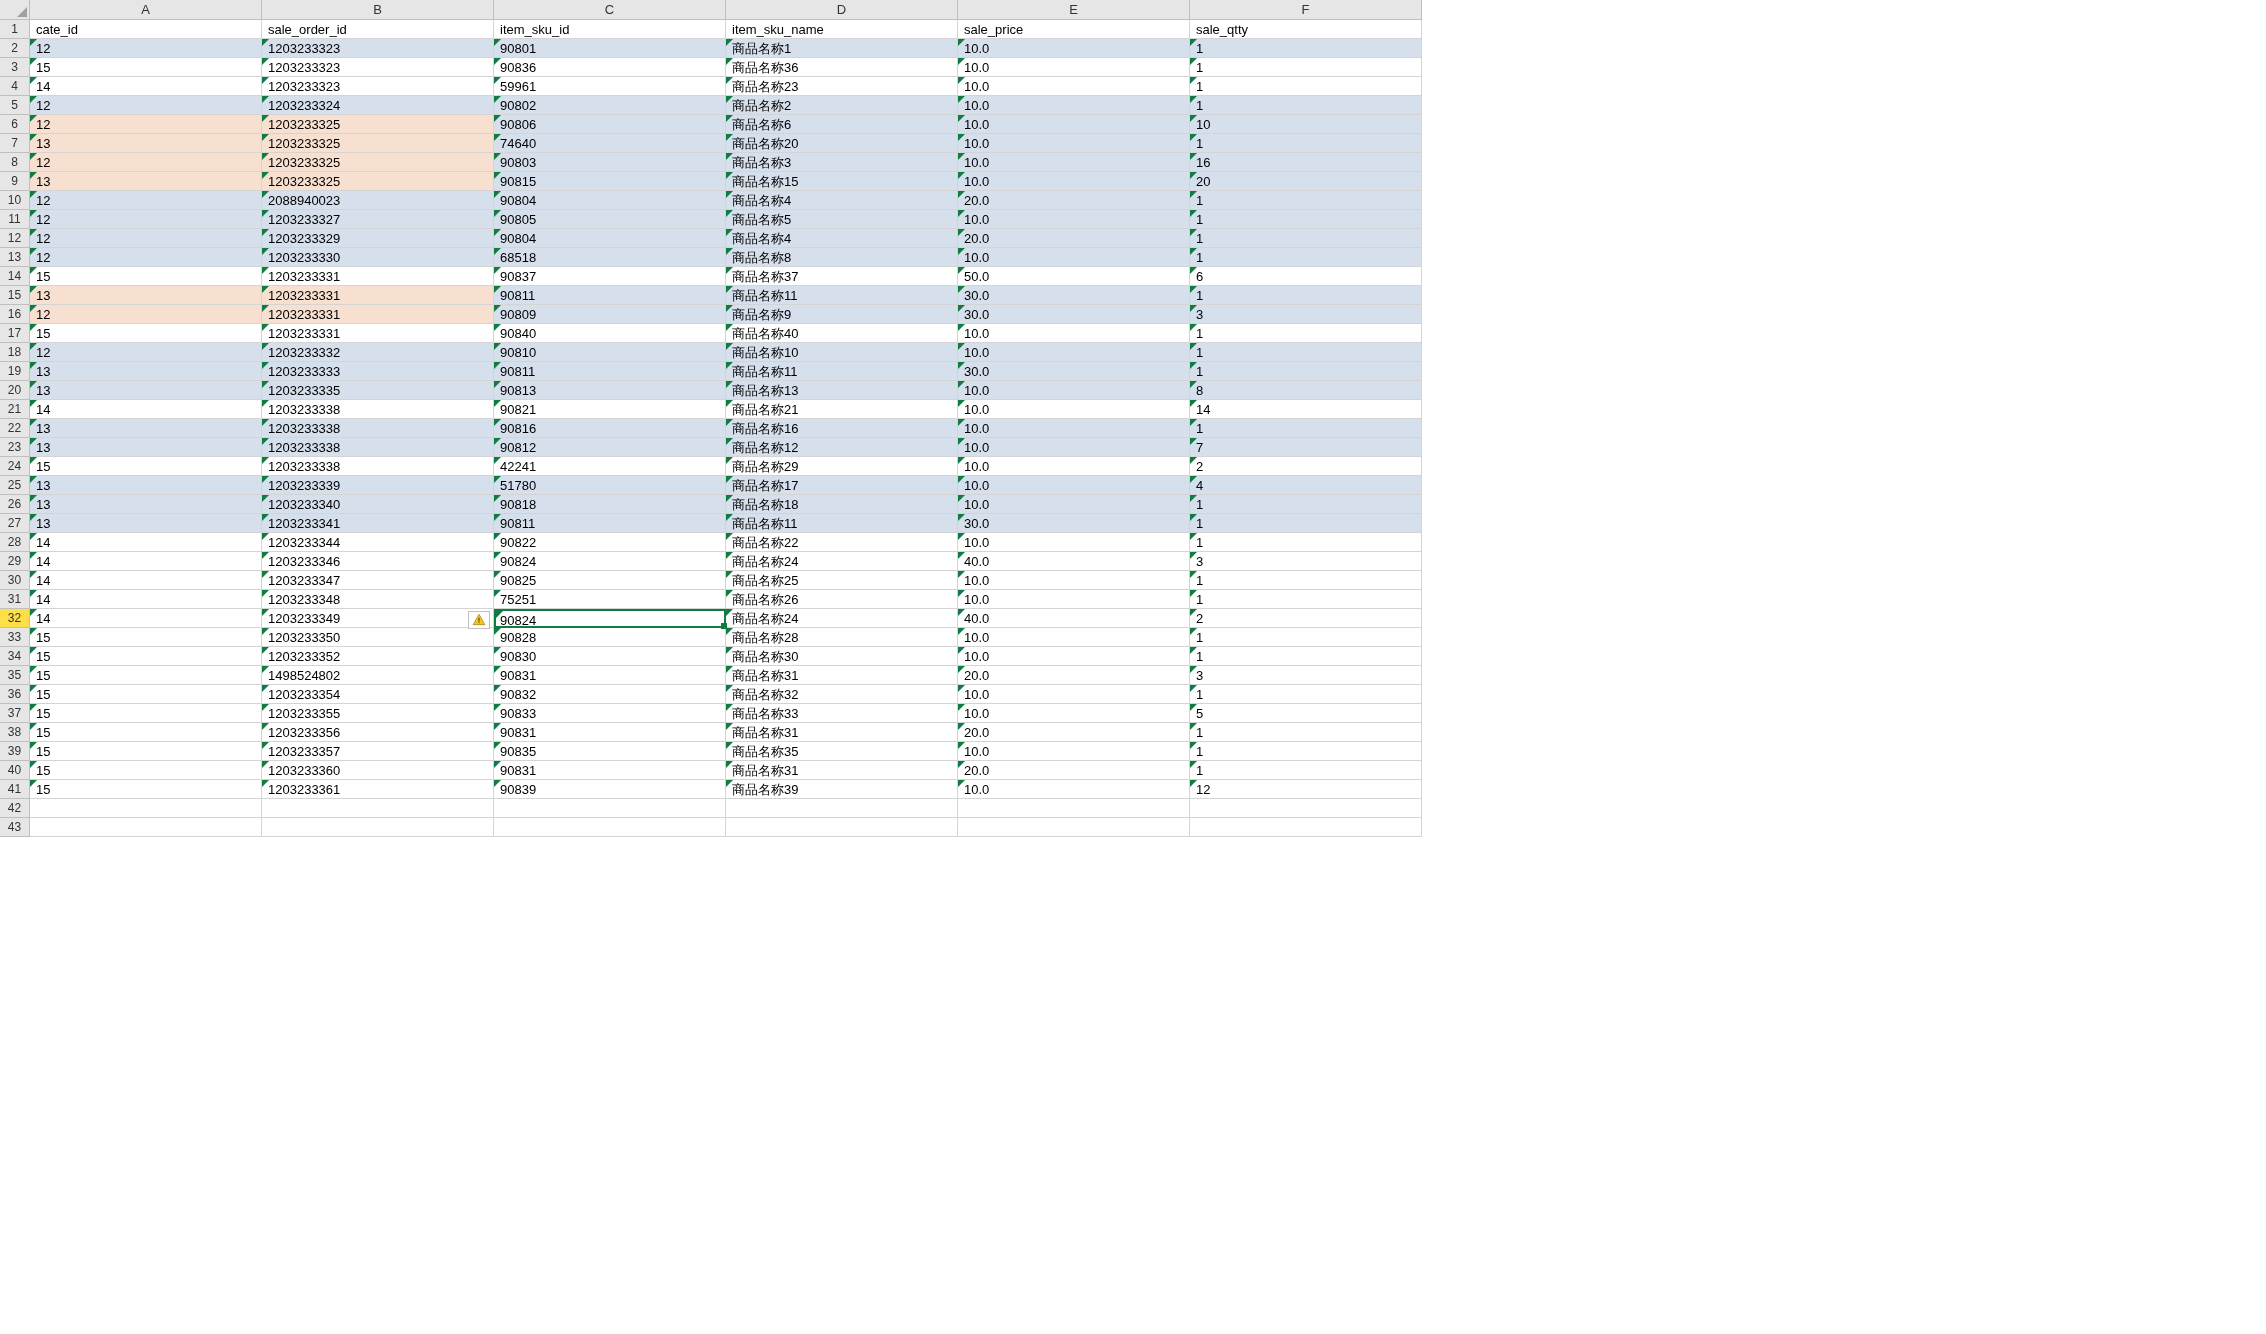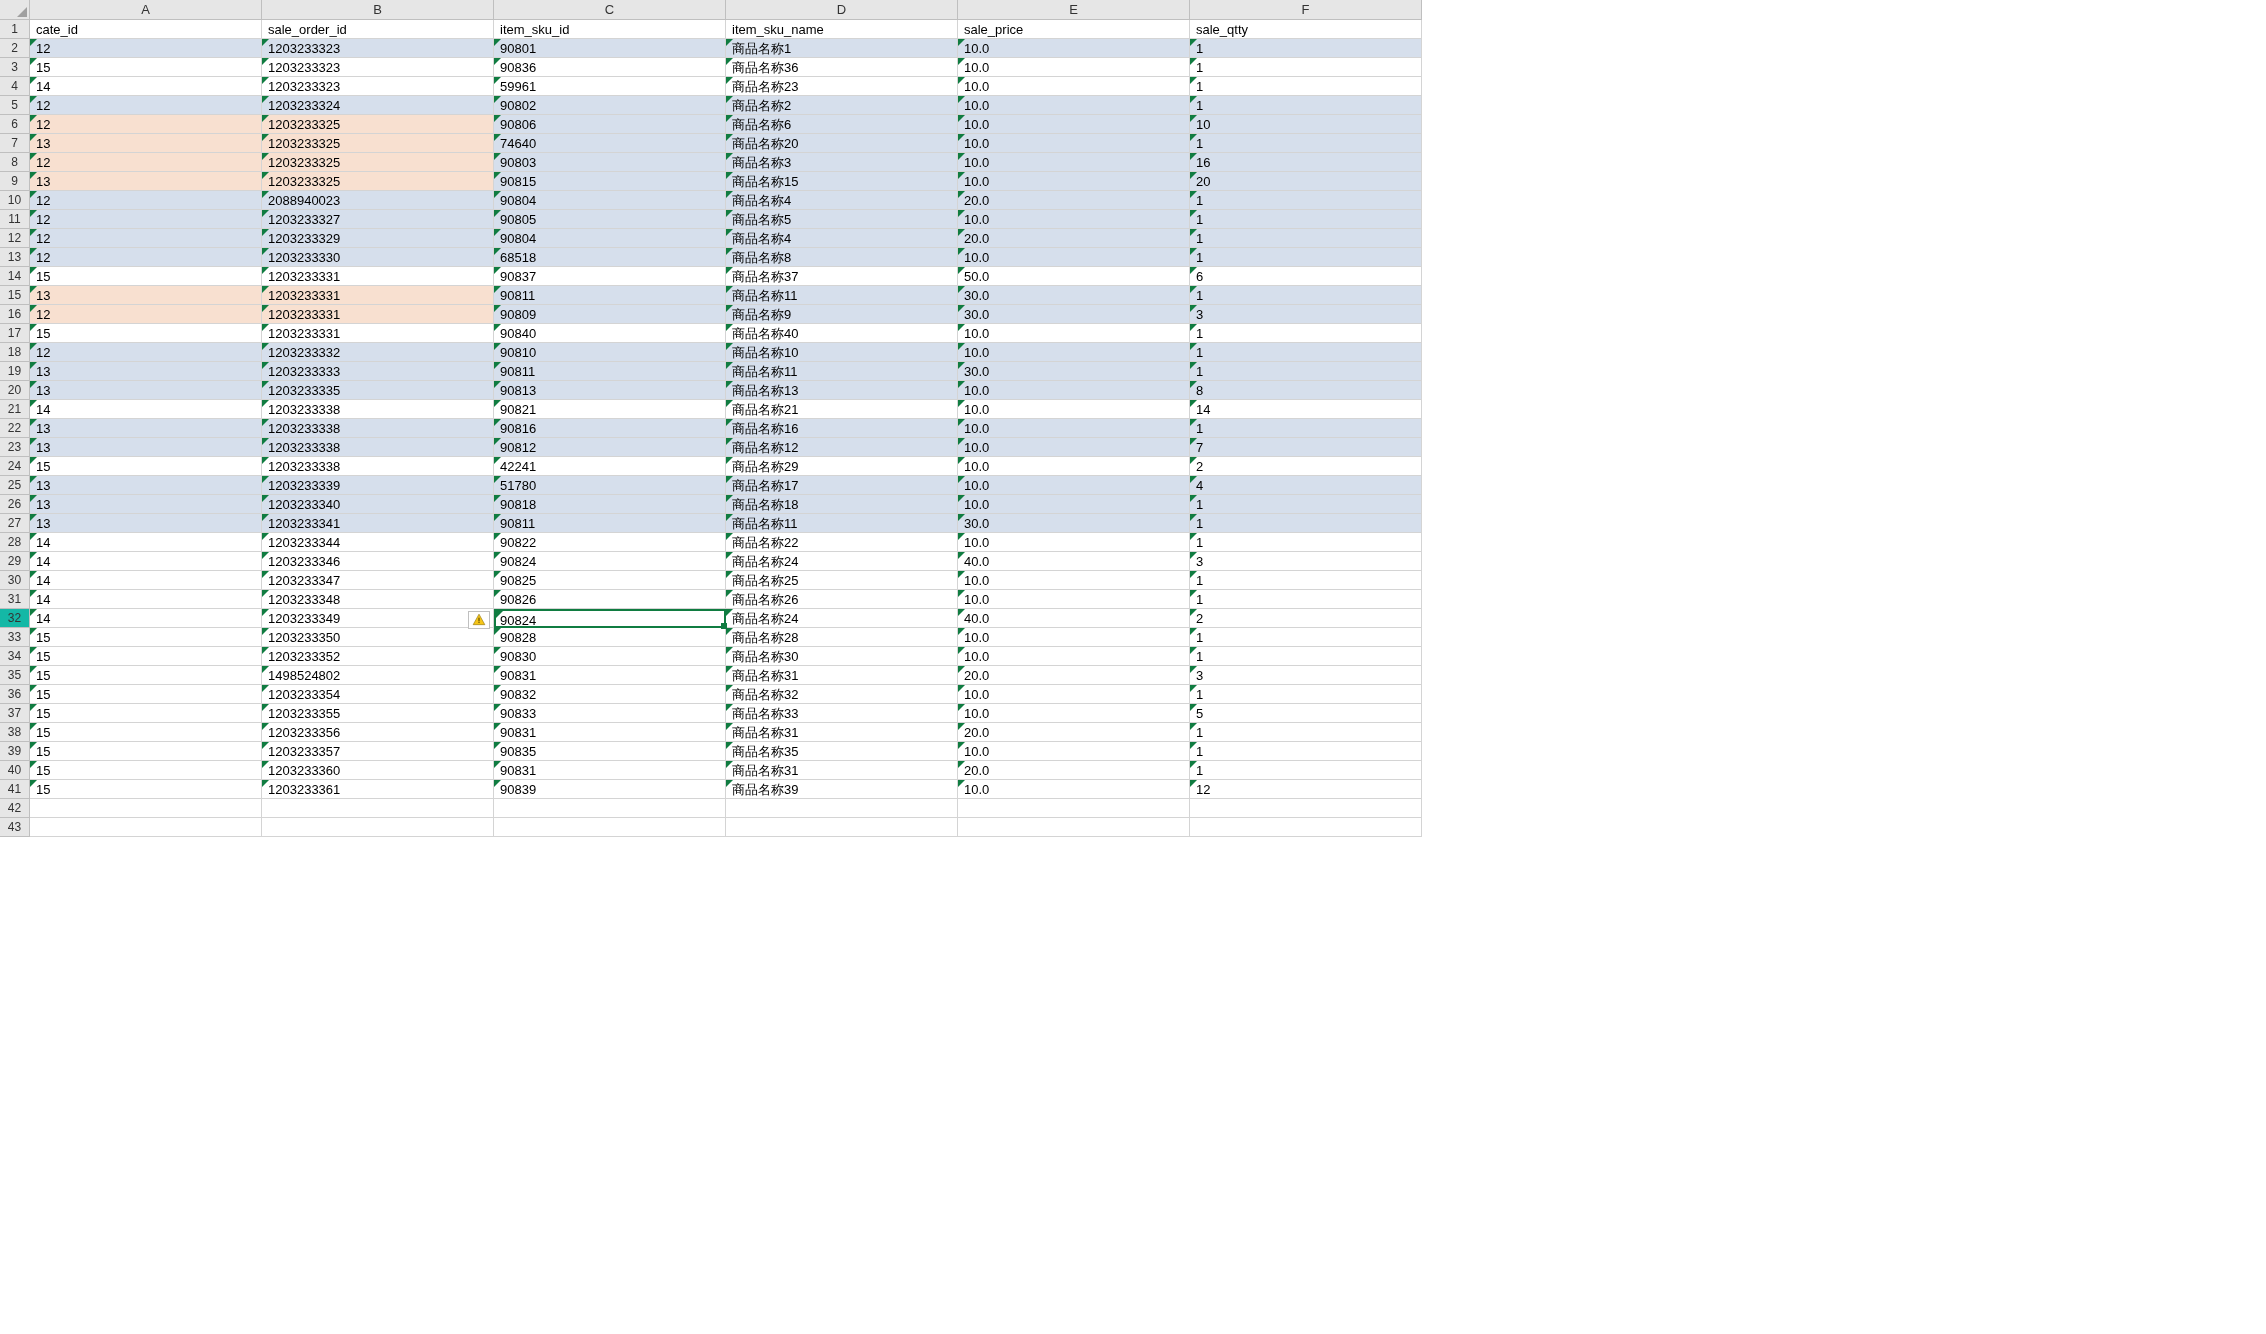--- a/index.html
+++ b/index.html
@@ -10,21 +10,21 @@
 .col-header { background: #e6e6e6; border-right: 1px solid #bfbfbf; border-bottom: 1px solid #bfbfbf; height: 20px; text-align: center; line-height: 20px; font-size: 13px; color: #333; }
 .row-header { background: #e6e6e6; border-right: 1px solid #bfbfbf; border-bottom: 1px solid #bfbfbf; height: 19px; text-align: center; line-height: 19px; font-size: 12px; color: #333; }
 .cell { border-right: 1px solid #d4d4d4; border-bottom: 1px solid #d4d4d4; height: 19px; line-height: 19px; padding-left: 6px; position: relative; white-space: nowrap; overflow: visible; }
 .cell.hl-blue { background: #d6dfec; }
 .cell.hl-orange { background: #f8e0d0; }
 .triangle { position: absolute; left: 0; top: 0; width: 0; height: 0; border-style: solid; border-width: 7px 7px 0 0; border-color: #107c41 transparent transparent transparent; }
 .selected-cell { border: 2px solid #107c41 !important; padding-left: 4px; position: relative; z-index: 2; }
 .selected-cell::after { content: ""; position: absolute; right: -3px; bottom: -3px; width: 6px; height: 6px; background: #107c41; }
 .warning-icon { position: absolute; left: -28px; top: 0; width: 22px; height: 18px; background: #fff; border: 1px solid #c0c0c0; display: flex; align-items: center; justify-content: center; z-index: 5; }
 .warning-icon svg { width: 14px; height: 14px; }
-.row-header.sel { background: #14b8a6; }
+.row-header.sel { background: #fde047; }
 </style>
 </head>
 <body>
 
 <div class="spreadsheet" id="grid">
     <div class="corner"></div>
     <div class="col-header">A</div>
     <div class="col-header">B</div>
     <div class="col-header">C</div>
     <div class="col-header">D</div>
@@ -236,21 +236,21 @@
     <div class="row-header">30</div>
     <div class="cell"><span class="triangle"></span><span>14</span></div>
     <div class="cell"><span class="triangle"></span><span>1203233347</span></div>
     <div class="cell"><span class="triangle"></span><span>90825</span></div>
     <div class="cell"><span class="triangle"></span><span>商品名称25</span></div>
     <div class="cell"><span class="triangle"></span><span>10.0</span></div>
     <div class="cell"><span class="triangle"></span><span>1</span></div>
     <div class="row-header">31</div>
     <div class="cell"><span class="triangle"></span><span>14</span></div>
     <div class="cell"><span class="triangle"></span><span>1203233348</span></div>
-    <div class="cell"><span class="triangle"></span><span>90826</span></div>
+    <div class="cell"><span class="triangle"></span><span>75251</span></div>
     <div class="cell"><span class="triangle"></span><span>商品名称26</span></div>
     <div class="cell"><span class="triangle"></span><span>10.0</span></div>
     <div class="cell"><span class="triangle"></span><span>1</span></div>
     <div class="row-header sel">32</div>
     <div class="cell"><span class="triangle"></span><span>14</span></div>
     <div class="cell"><span class="triangle"></span><span>1203233349</span></div>
     <div class="cell selected-cell"><span class="triangle"></span><span>90824</span><div class="warning-icon">
         <svg viewBox="0 0 24 24">
           <path fill="#f5c518" stroke="#8a6d00" stroke-width="1" d="M12 2 L22 20 L2 20 Z"></path>
           <rect x="11" y="8" width="2" height="6" fill="#5c4a00"></rect>

